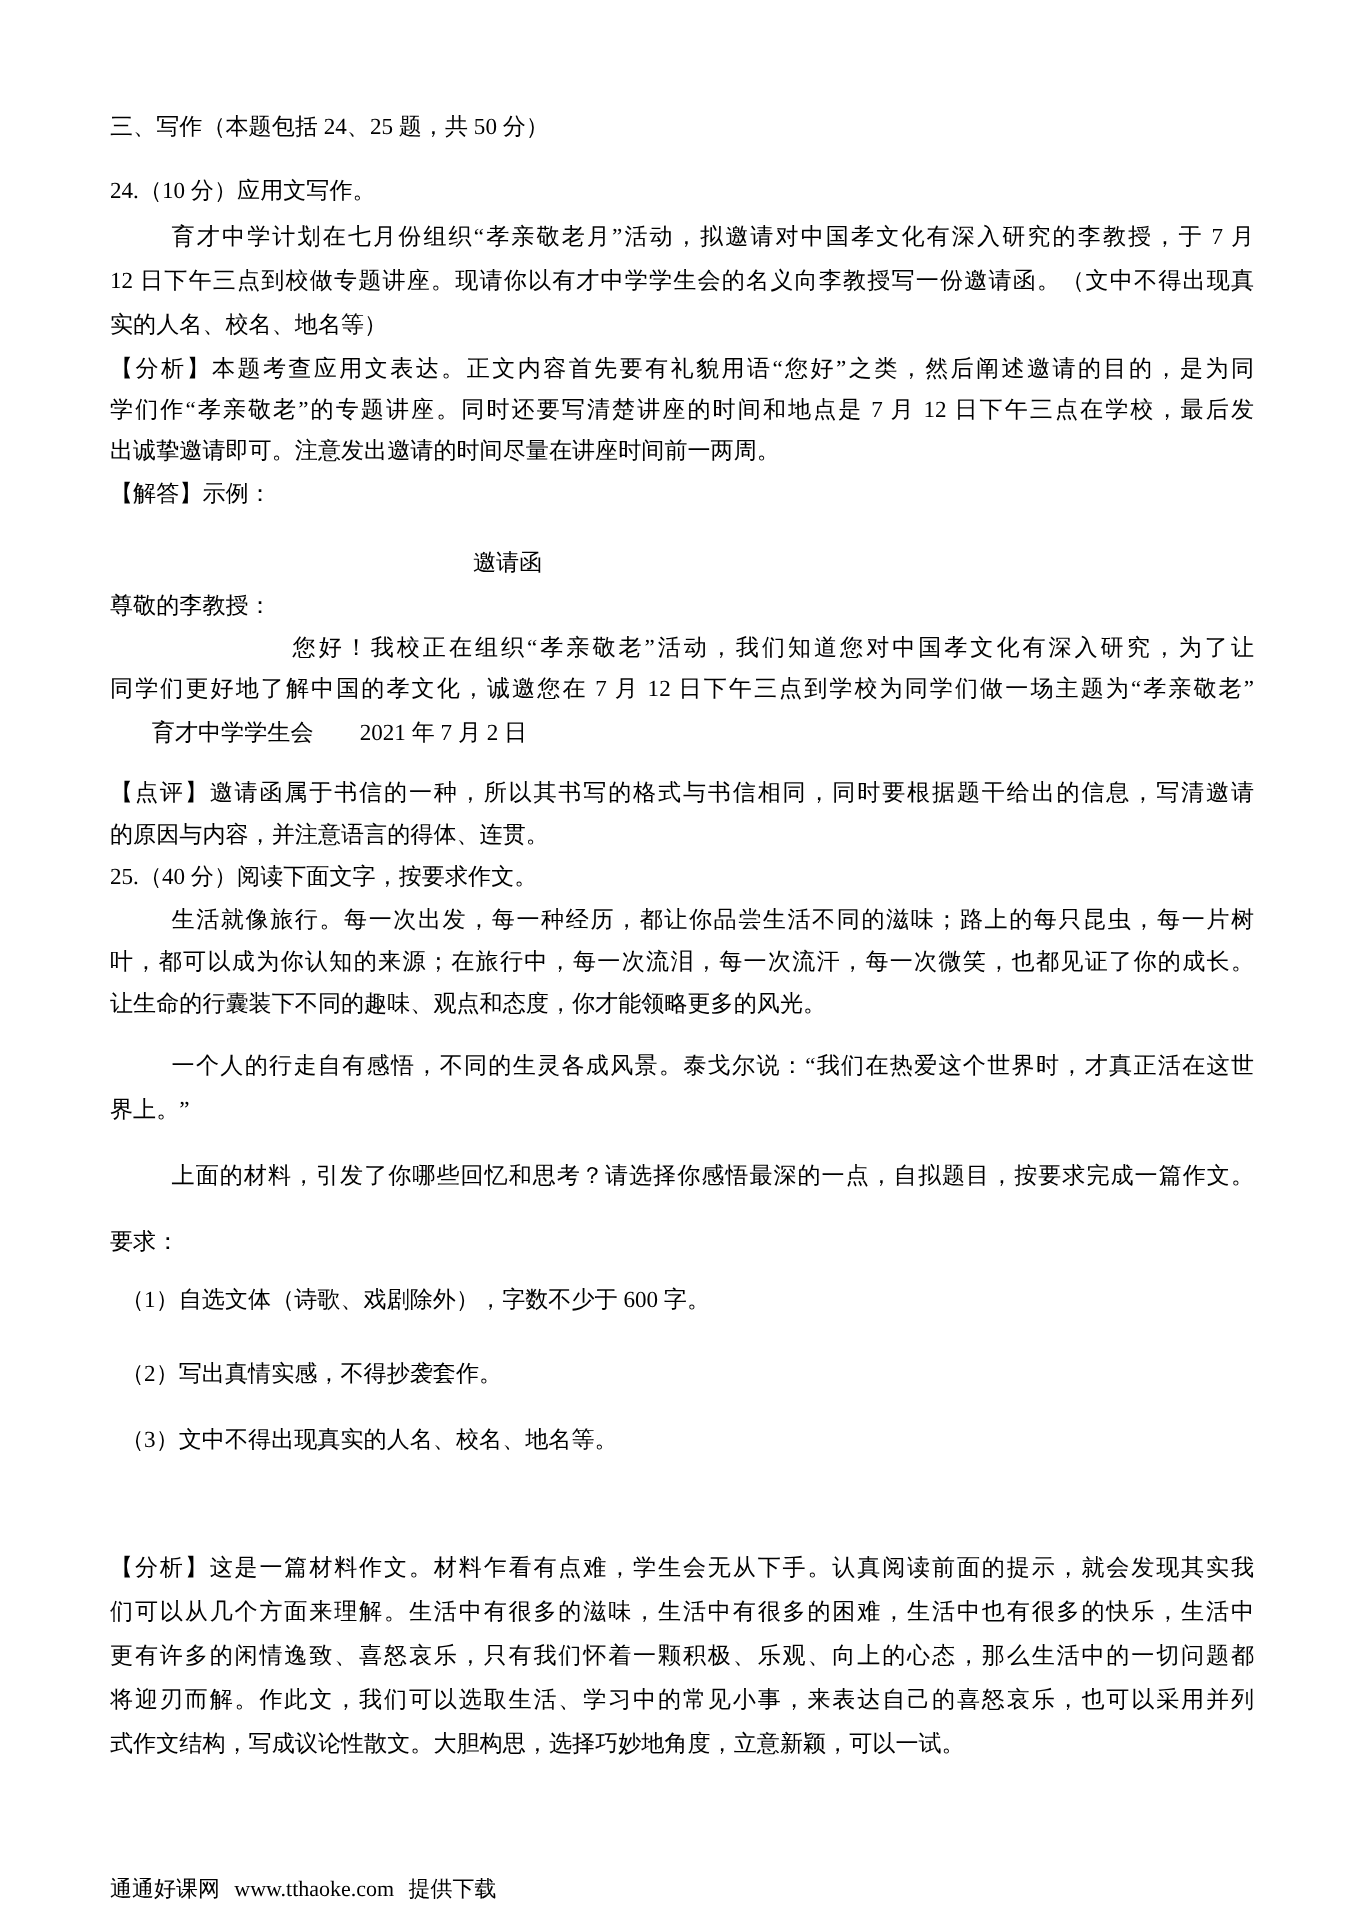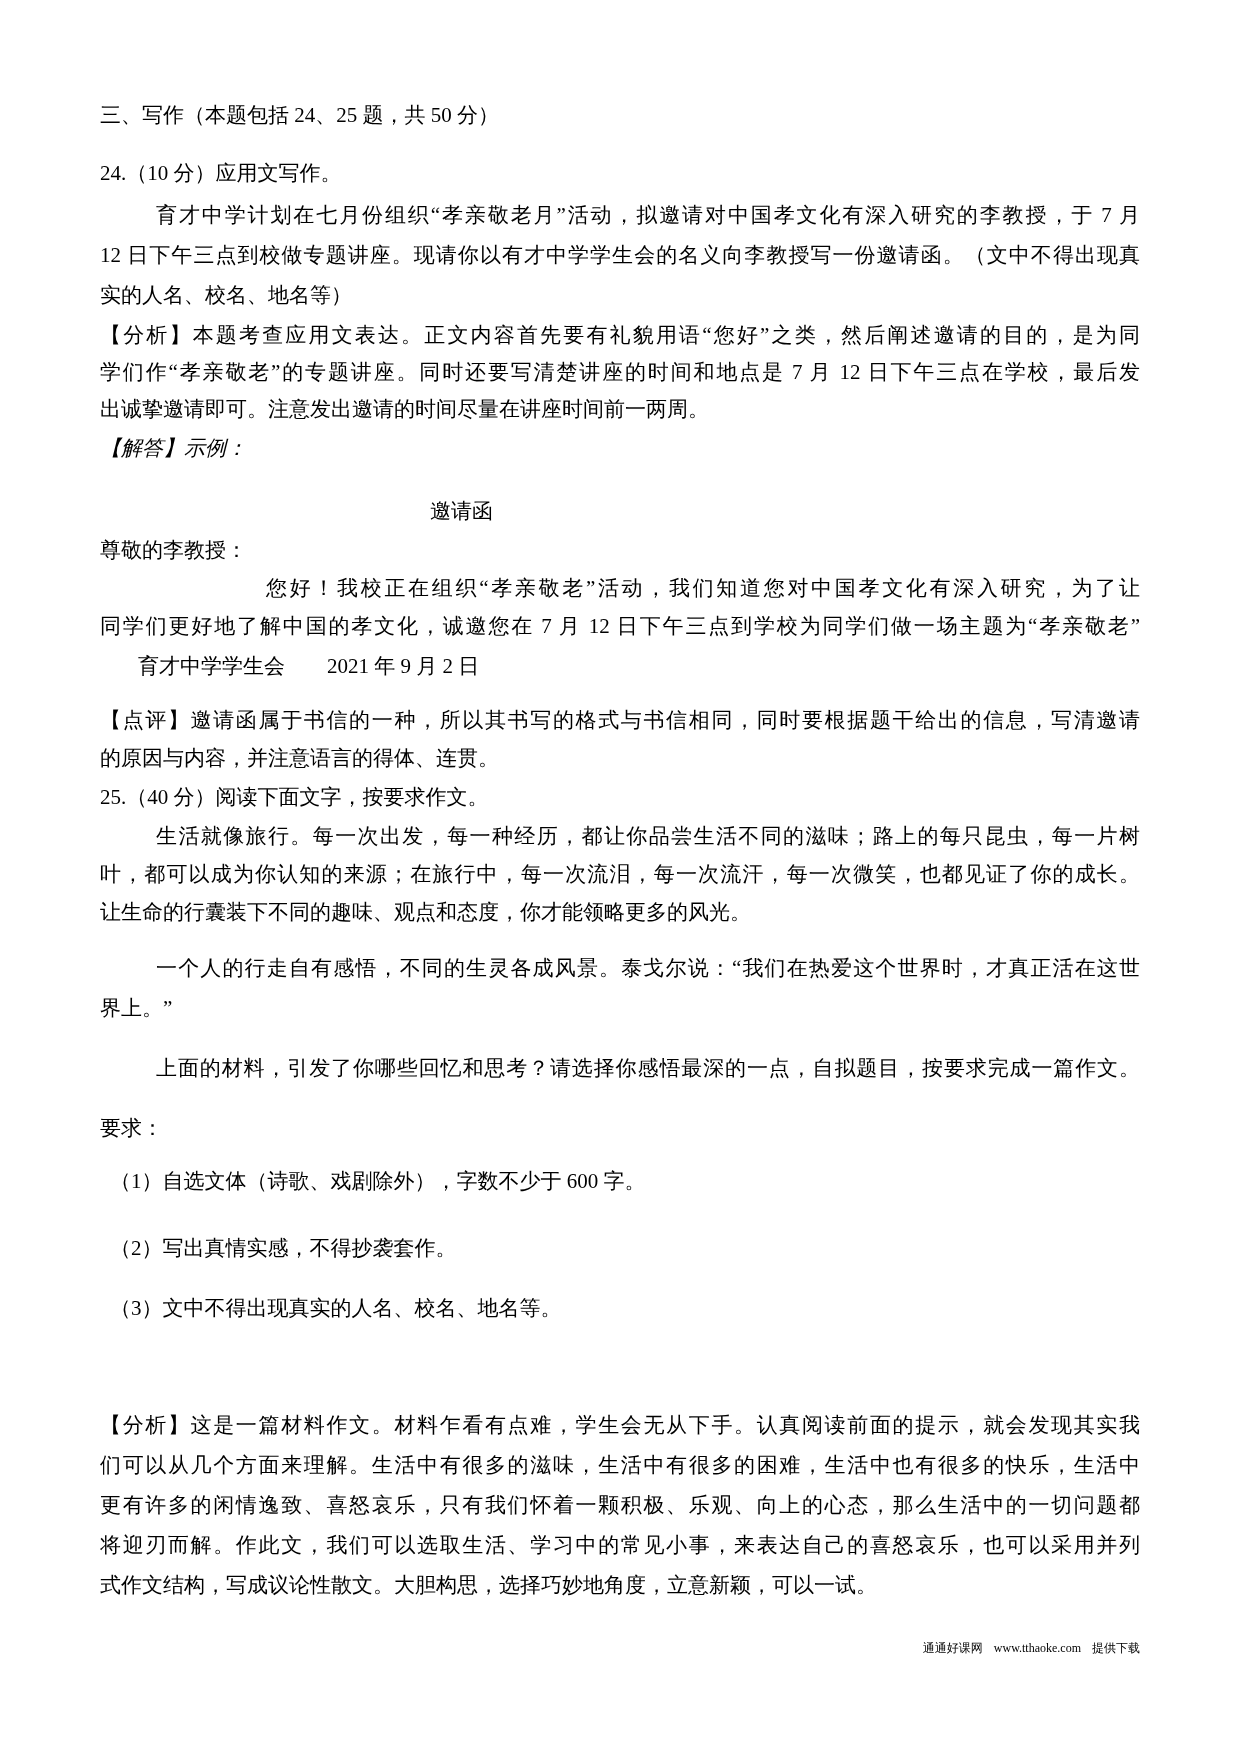--- a/index.html
+++ b/index.html
@@ -32,38 +32,38 @@
   #q25-para3{text-indent:56px;}
   #letter-body .line:first-child{text-indent:166px;}
   #signature{text-indent:38px;}
   .req{text-indent:10px;}
   #letter-title{margin-left:330px;margin-top:23px;}
   
   #heading{margin-top:1px;}
   #q24-title{margin-top:18px;}
   #q24-stem{margin-top:2px;}
   #q24-analysis{margin-top:2px;}
-  #q24-answer{margin-top:0;font-style:italic;}
+  #q24-answer{margin-top:0;}
   #salutation{margin-top:0;}
   #letter-body{margin-top:0;}
   #signature{margin-top:2px;}
   #q24-comment{margin-top:16px;}
   #q25-title{margin-top:0;}
   #q25-stem{margin-top:0;}
   #q25-para2{margin-top:17px;}
   #q25-para3{margin-top:20px;}
   #req-label{margin-top:20px;}
   #req-1{margin-top:13px;}
   #req-2{margin-top:27px;}
   #req-3{margin-top:20px;}
   #q25-analysis{margin-top:77px;}
   #footer{
-    margin-top:32px;
-    text-align:right;
-    font-size:12px;
+    margin-top:102px;
+    text-align:left;
+    font-size:20px;
     line-height:22px;
     word-spacing:8px;
     white-space:nowrap;
   }
 </style>
 </head>
 <body>
 
 <div class="page">
 
@@ -87,21 +87,21 @@
 
   <div id="letter-title" class="block line">邀请函</div>
 
   <div id="salutation" class="block line lh38">尊敬的李教授：</div>
 
   <div id="letter-body" class="block lh38">
       <div class="line fill">您好！我校正在组织“孝亲敬老”活动，我们知道您对中国孝文化有深入研究，为了让</div>
       <div class="line fill">同学们更好地了解中国的孝文化，诚邀您在 7 月 12 日下午三点到学校为同学们做一场主题为“孝亲敬老”</div>
     </div>
 
-  <div id="signature" class="block line lh38">育才中学学生会　　2021 年 9 月 2 日</div>
+  <div id="signature" class="block line lh38">育才中学学生会　　2021 年 7 月 2 日</div>
 
   <div id="q24-comment" class="block lh38">
       <div class="line fill">【点评】邀请函属于书信的一种，所以其书写的格式与书信相同，同时要根据题干给出的信息，写清邀请</div>
       <div class="line">的原因与内容，并注意语言的得体、连贯。</div>
     </div>
 
   <div id="q25-title" class="block line">25.（40 分）阅读下面文字，按要求作文。</div>
 
   <div id="q25-stem" class="block lh38 indent-stem">
       <div class="line fill">生活就像旅行。每一次出发，每一种经历，都让你品尝生活不同的滋味；路上的每只昆虫，每一片树</div>

